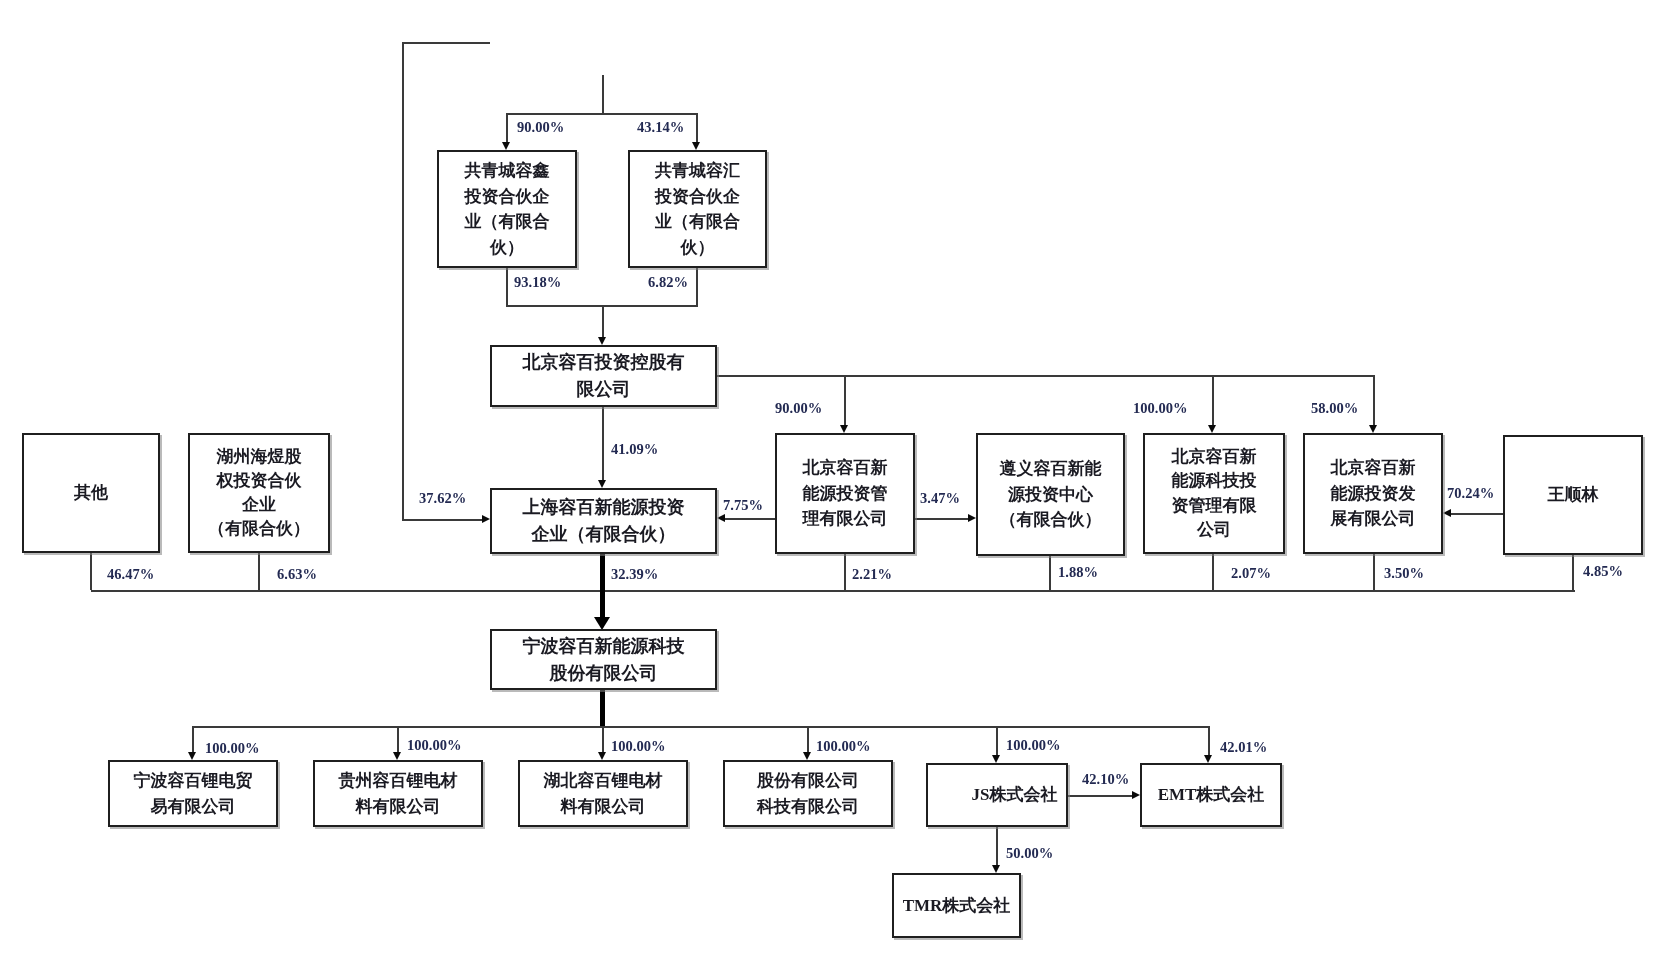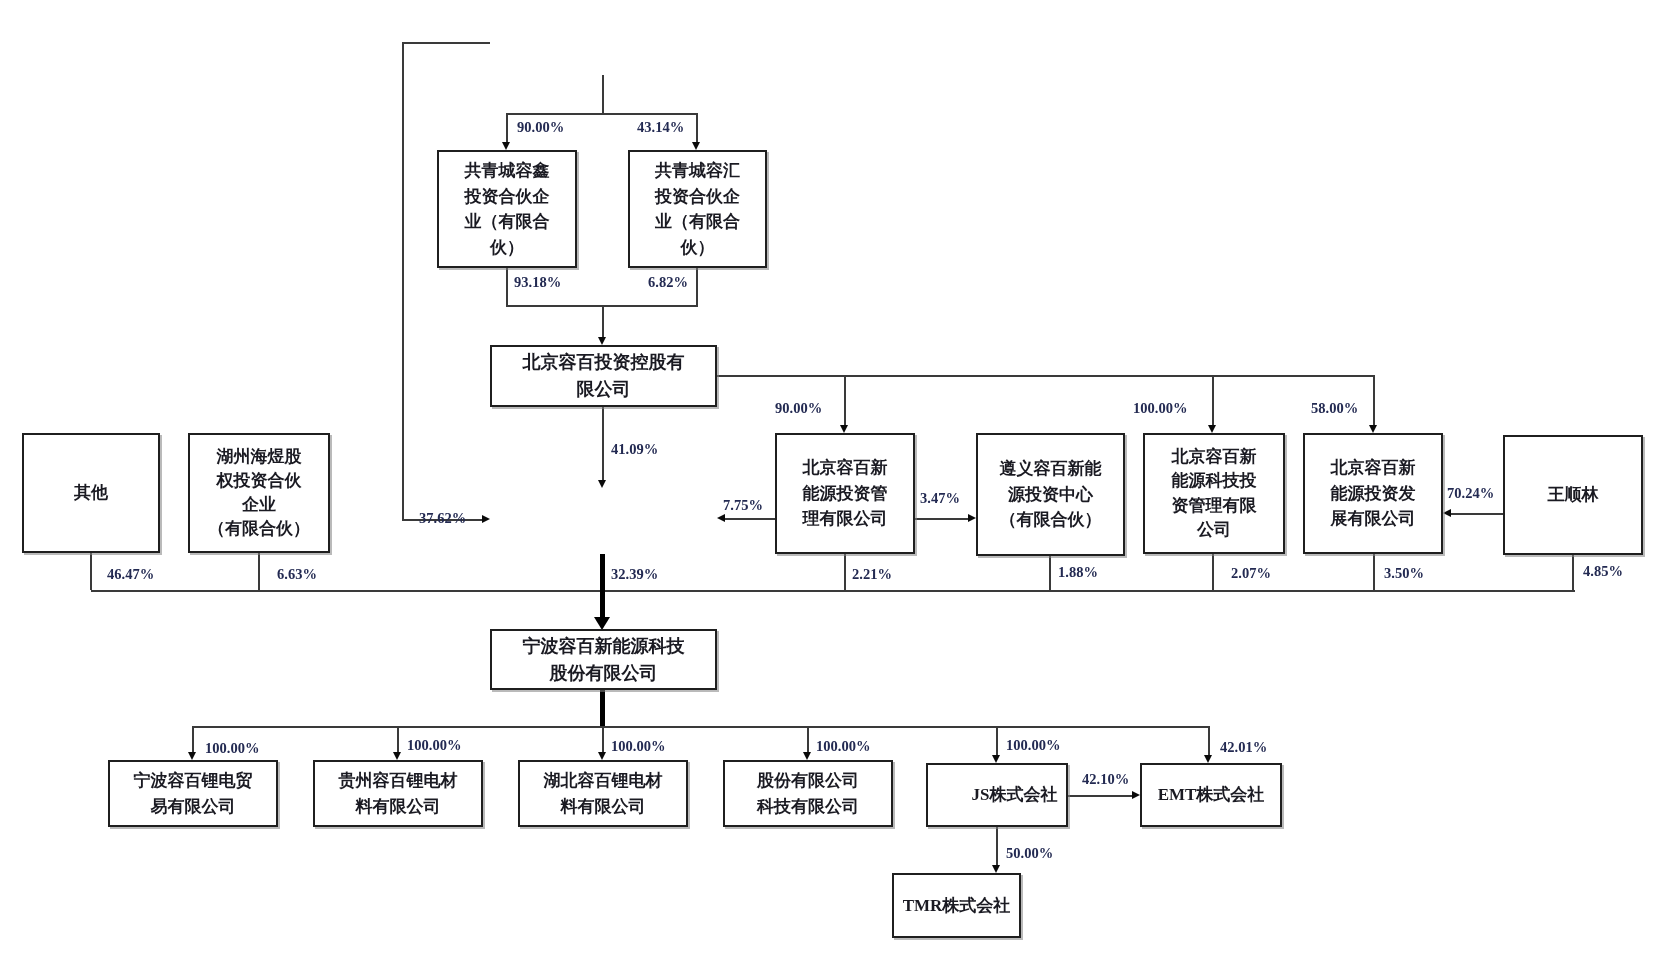--- a/index.html
+++ b/index.html
@@ -120,20 +120,22 @@
   <div class="box" style="left:437px;top:150px;width:140px;height:118px;">共青城容鑫
 投资合伙企
 业（有限合
 伙）</div>
   <div class="box" style="left:628px;top:150px;width:139px;height:118px;">共青城容汇
 投资合伙企
 业（有限合
 伙）</div>
   <div class="box big" style="left:490px;top:345px;width:227px;height:62px;">北京容百投资控股有
 限公司</div>
+  <div class="box big" style="left:490px;top:488px;width:227px;height:66px;">上海容百新能源投资
+企业（有限合伙）</div>
   <div class="box" style="left:22px;top:433px;width:138px;height:120px;">其他</div>
   <div class="box tight" style="left:188px;top:433px;width:142px;height:120px;">湖州海煜股
 权投资合伙
 企业
 （有限合伙）</div>
   <div class="box" style="left:775px;top:433px;width:140px;height:121px;">北京容百新
 能源投资管
 理有限公司</div>
   <div class="box" style="left:976px;top:433px;width:149px;height:123px;">遵义容百新能
 源投资中心
@@ -161,21 +163,21 @@
   <div class="box" style="left:884px;top:873px;width:129px;height:65px;margin-left:8px;">TMR株式会社</div>
 
   <div class="pct" style="left:517px;top:119px;">90.00%</div>
   <div class="pct" style="left:637px;top:119px;">43.14%</div>
   <div class="pct" style="left:514px;top:274px;">93.18%</div>
   <div class="pct" style="left:648px;top:274px;">6.82%</div>
   <div class="pct" style="left:611px;top:441px;">41.09%</div>
   <div class="pct" style="left:775px;top:400px;">90.00%</div>
   <div class="pct" style="left:1133px;top:400px;">100.00%</div>
   <div class="pct" style="left:1311px;top:400px;">58.00%</div>
-  <div class="pct" style="left:419px;top:490px;margin-top:20px;">37.62%</div>
+  <div class="pct" style="left:419px;top:490px;">37.62%</div>
   <div class="pct" style="left:723px;top:497px;">7.75%</div>
   <div class="pct" style="left:920px;top:490px;">3.47%</div>
   <div class="pct" style="left:1447px;top:485px;">70.24%</div>
   <div class="pct" style="left:107px;top:566px;">46.47%</div>
   <div class="pct" style="left:277px;top:566px;">6.63%</div>
   <div class="pct" style="left:611px;top:566px;">32.39%</div>
   <div class="pct" style="left:852px;top:566px;">2.21%</div>
   <div class="pct" style="left:1058px;top:564px;">1.88%</div>
   <div class="pct" style="left:1231px;top:565px;">2.07%</div>
   <div class="pct" style="left:1384px;top:565px;">3.50%</div>

